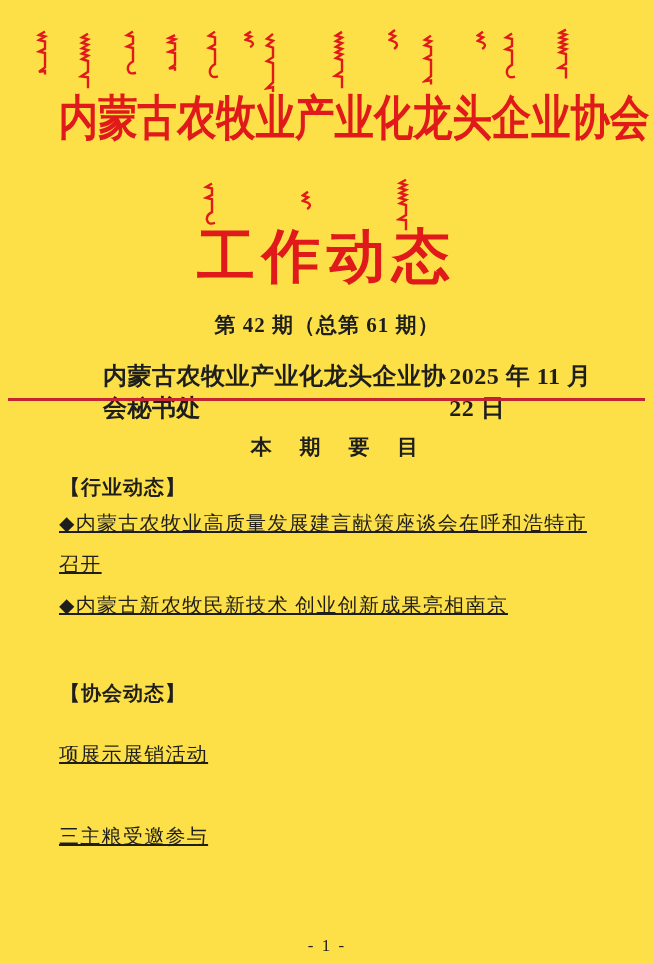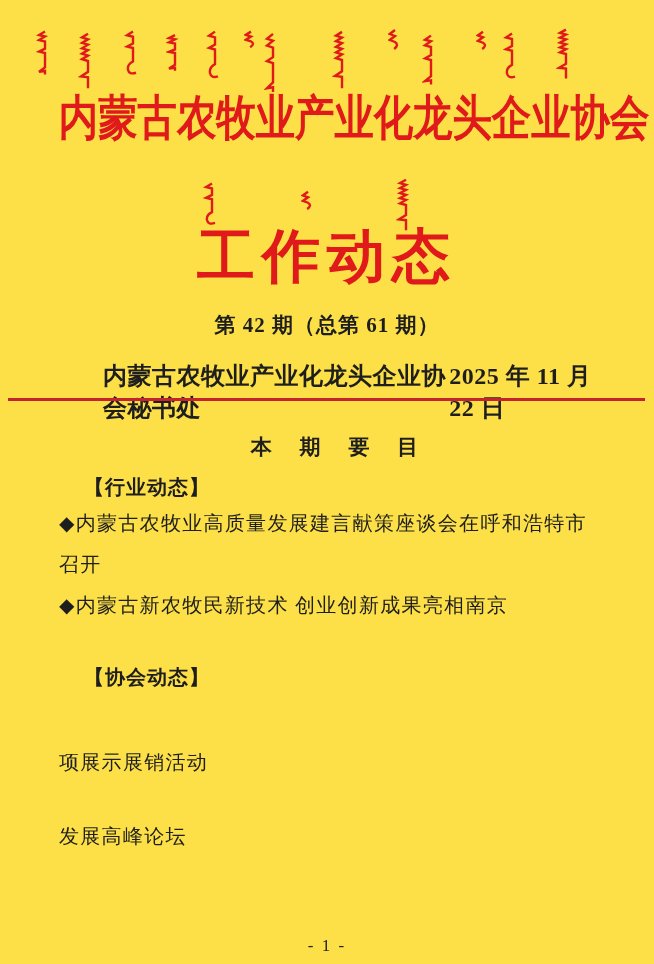--- a/index.html
+++ b/index.html
@@ -46,34 +46,35 @@
   }
   .contents-heading{
     position:absolute;top:433px;left:0;right:0;
     text-align:center;
     font-family:"Liberation Sans","DejaVu Sans",sans-serif;
     font-size:21px;font-weight:bold;letter-spacing:11px;margin-left:26px;
   }
   .section-title{
     position:absolute;left:60px;
     font-family:Liberation Serif, serif;
-    font-size:20px;font-weight:bold;letter-spacing:1px;margin-left:24px;
+    font-size:20px;font-weight:bold;letter-spacing:1px;
   }
   #sec1-title{top:474px;}
-  #sec2-title{top:664px;text-align:right;}
+  #sec2-title{top:680px;text-align:right;}
   .toc-line{
     position:absolute;left:59px;right:40px;
     font-size:20px;letter-spacing:1.3px;
     white-space:nowrap;
+    text-decoration:underline;
   }
   #l-1-0-0{top:510px;}
   #l-1-0-1{top:551px;}
   #l-1-1-0{top:592px;}
   #l-2-0-0{top:700px;}
-  #l-2-0-1{top:741px;margin-top:8px;}
+  #l-2-0-1{top:741px;}
   #l-2-1-0{top:782px;}
   #l-2-1-1{top:823px;}
   .page-number{
     position:absolute;top:936px;left:0;right:0;
     text-align:center;font-size:17px;letter-spacing:2px;color:#222;
   }
 </style>
 </head>
 <body>
 
@@ -130,17 +131,17 @@
 
   <div class="contents-heading">本 期 要 目</div>
 
   <div id="sec1-title" class="section-title">【行业动态】</div>
   <div id="l-1-0-0" class="toc-line">◆内蒙古农牧业高质量发展建言献策座谈会在呼和浩特市</div>
   <div id="l-1-1-0" class="toc-line">◆内蒙古新农牧民新技术 创业创新成果亮相南京</div>
   <div id="l-1-0-1" class="toc-line">召开</div>
 
   <div id="sec2-title" class="section-title">【协会动态】</div>
   <div id="l-2-0-1" class="toc-line">项展示展销活动</div>
-  <div id="l-2-1-1" class="toc-line">发展高峰论坛</div>
+  <div id="l-2-1-1" class="toc-line">三主粮受邀参与</div>
 
   <div class="page-number">- 1 -</div>
 
 </div>
 
 </body></html>

